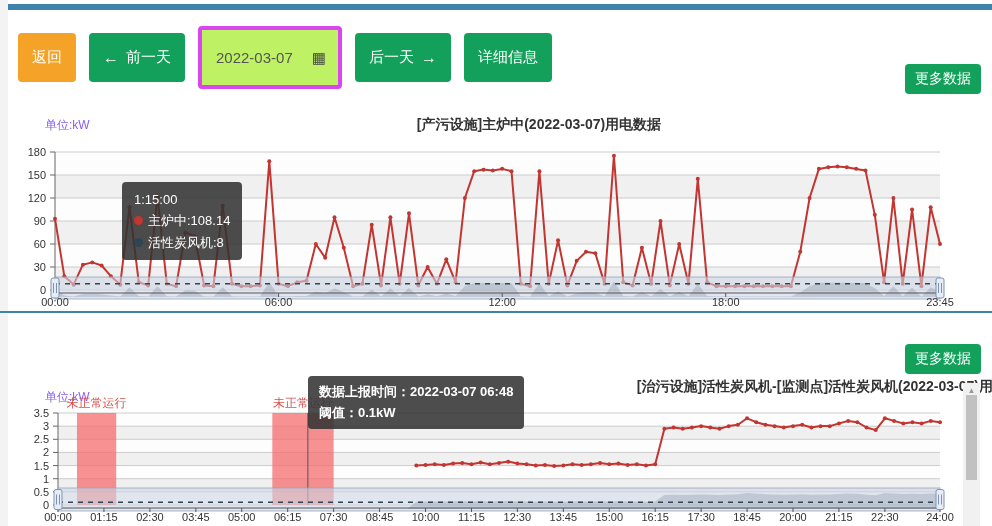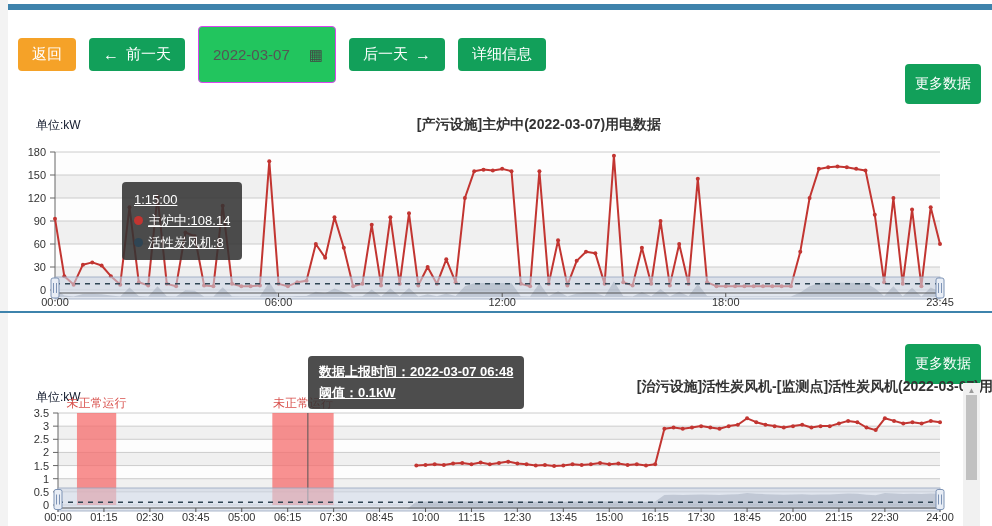--- a/index.html
+++ b/index.html
@@ -2,46 +2,46 @@
 <html><head>
 <meta charset="utf-8">
 <style>
   html,body{margin:0;padding:0;background:#fff;}
   .page{position:relative;width:992px;height:526px;background:#fff;overflow:hidden;
         font-family:"Liberation Sans",sans-serif;color:#333;}
   .left-strip{position:absolute;left:0;top:0;width:8px;height:526px;background:#f3f3f3;}
   .blue-bar-top{position:absolute;left:8px;top:4px;width:984px;height:6px;background:#3e83ac;}
   .blue-line-mid{position:absolute;left:0;top:311px;width:992px;height:2px;background:#3e83ac;}
   .toolbar{position:absolute;left:18px;top:26px;display:flex;gap:13px;align-items:center;}
-  .btn{display:inline-flex;align-items:center;justify-content:center;gap:7px;height:33px;
+  .btn{display:inline-flex;align-items:center;justify-content:center;gap:7px;height:49px;
        border:none;border-radius:4px;color:#fff;font-size:15px;padding:0 14px;cursor:pointer;
        font-family:inherit;white-space:nowrap;}
   .btn-orange{background:#f5a228;}
   .btn-green{background:#12a05a;}
   .btn .arrow{font-weight:bold;font-size:16px;line-height:1;}
   .date-box{display:flex;align-items:center;justify-content:space-between;height:31px;width:112px;
-       background:#22c55e;border:1px solid #d946ef;border-radius:4px;padding:12px 12px;}
+       background:#bef264;border:4px solid #d946ef;border-radius:4px;padding:12px 12px;}
   .date-box input{background:transparent;border:none;outline:none;width:82px;font-size:15px;
        color:#555;font-family:inherit;}
   .cal-icon{font-size:15px;color:#444;cursor:pointer;}
-  .more-btn{position:absolute;right:11px;width:76px;height:40px;font-size:14px;}
+  .more-btn{position:absolute;right:11px;width:76px;height:30px;font-size:14px;}
   .more-btn.c1{top:64px;}
   .more-btn.c2{top:344px;}
   .chart-title{position:absolute;left:0;width:992px;text-align:center;font-size:14px;
        font-weight:bold;color:#333;padding-left:43px;}
   .chart-title.c1{top:116px;}
   .chart-title.c2{top:378px;text-align:right;}
-  .unit-label{position:absolute;left:36px;font-size:12px;color:#0f172a;}
+  .unit-label{position:absolute;left:45px;font-size:12px;color:#8b5cf6;}
   .unit-label.c1{top:117px;}
   .unit-label.c2{top:389px;}
   svg.charts{position:absolute;left:0;top:0;pointer-events:none;}
   .tooltip{position:absolute;background:rgba(50,50,50,0.87);color:#fff;border-radius:4px;
-       font-size:13px;line-height:1.65;z-index:5;text-decoration:underline;}
+       font-size:13px;line-height:1.65;z-index:5;}
   .tooltip.t1{left:122px;top:182px;padding:7px 12px;}
-  .tooltip.t2{left:308px;top:356px;padding:5px 11px;font-weight:bold;white-space:nowrap;}
+  .tooltip.t2{left:308px;top:376px;padding:5px 11px;font-weight:bold;white-space:nowrap;}
   .dot{display:inline-block;width:9px;height:9px;border-radius:50%;margin-right:5px;}
   .dot-red{background:#c23531;}
   .dot-navy{background:#2f4554;}
   .scrollbar{position:absolute;left:963px;top:383px;width:17px;height:143px;background:#f1f1f1;}
   .scroll-arrow{display:block;text-align:center;font-size:8px;color:#999;padding-top:3px;}
   .scroll-thumb{position:absolute;left:3px;top:12px;width:11px;height:85px;background:#c1c1c1;}
 </style>
 </head>
 <body>
 

